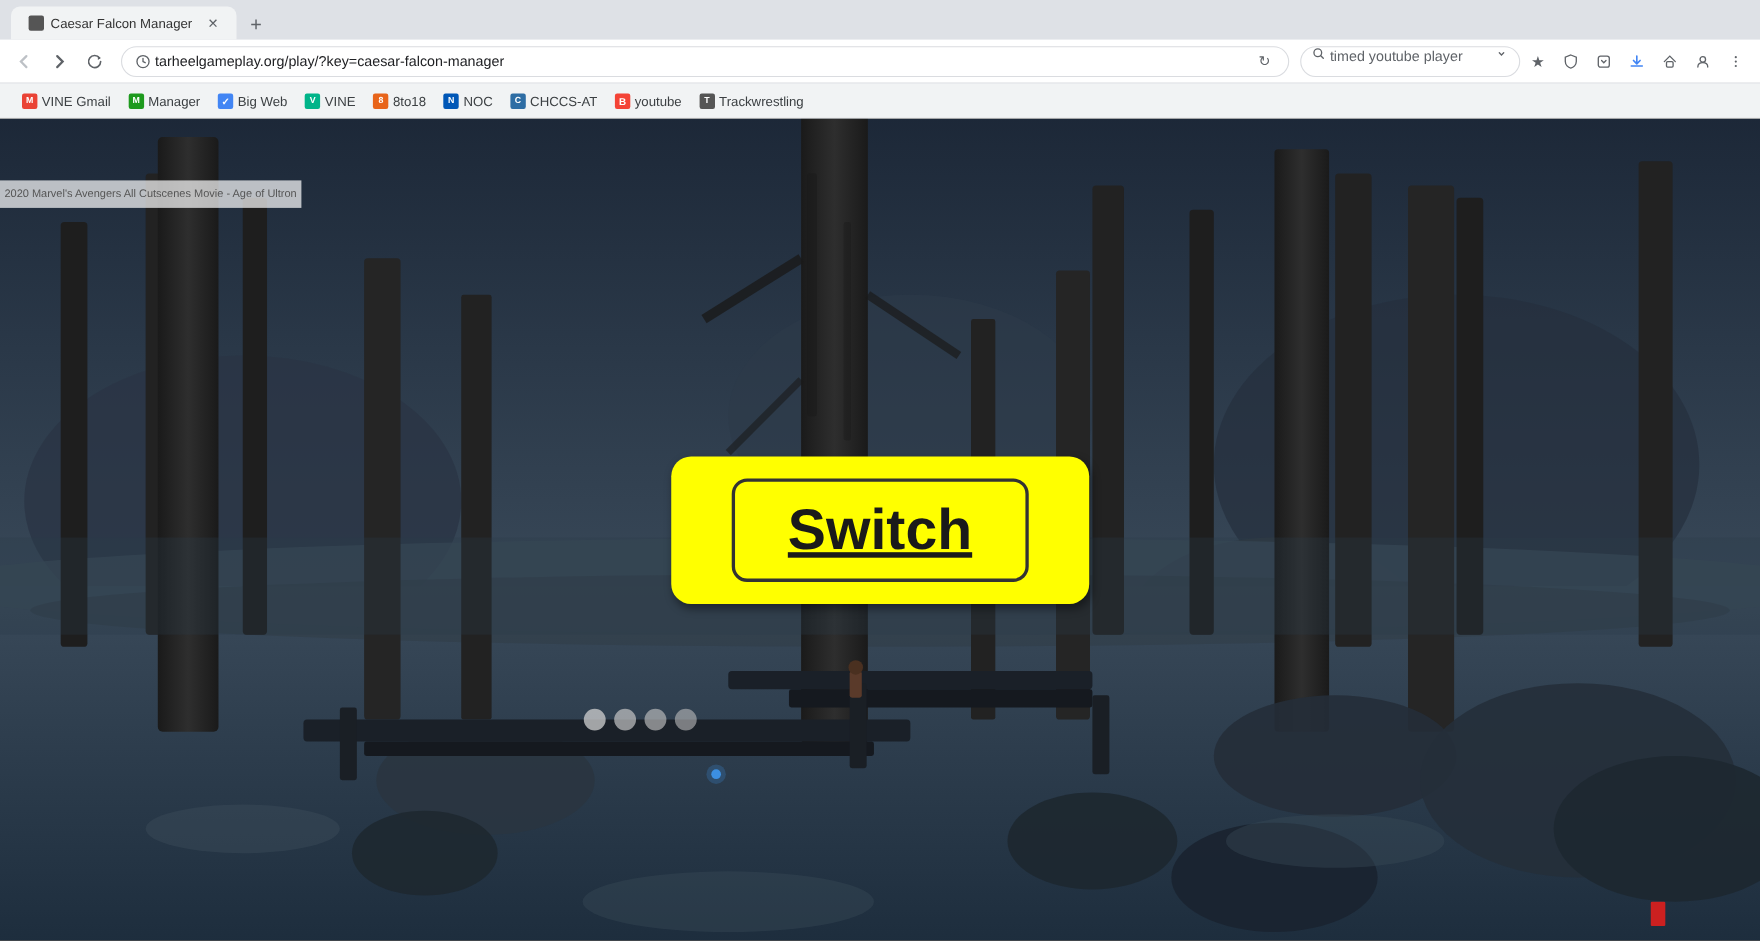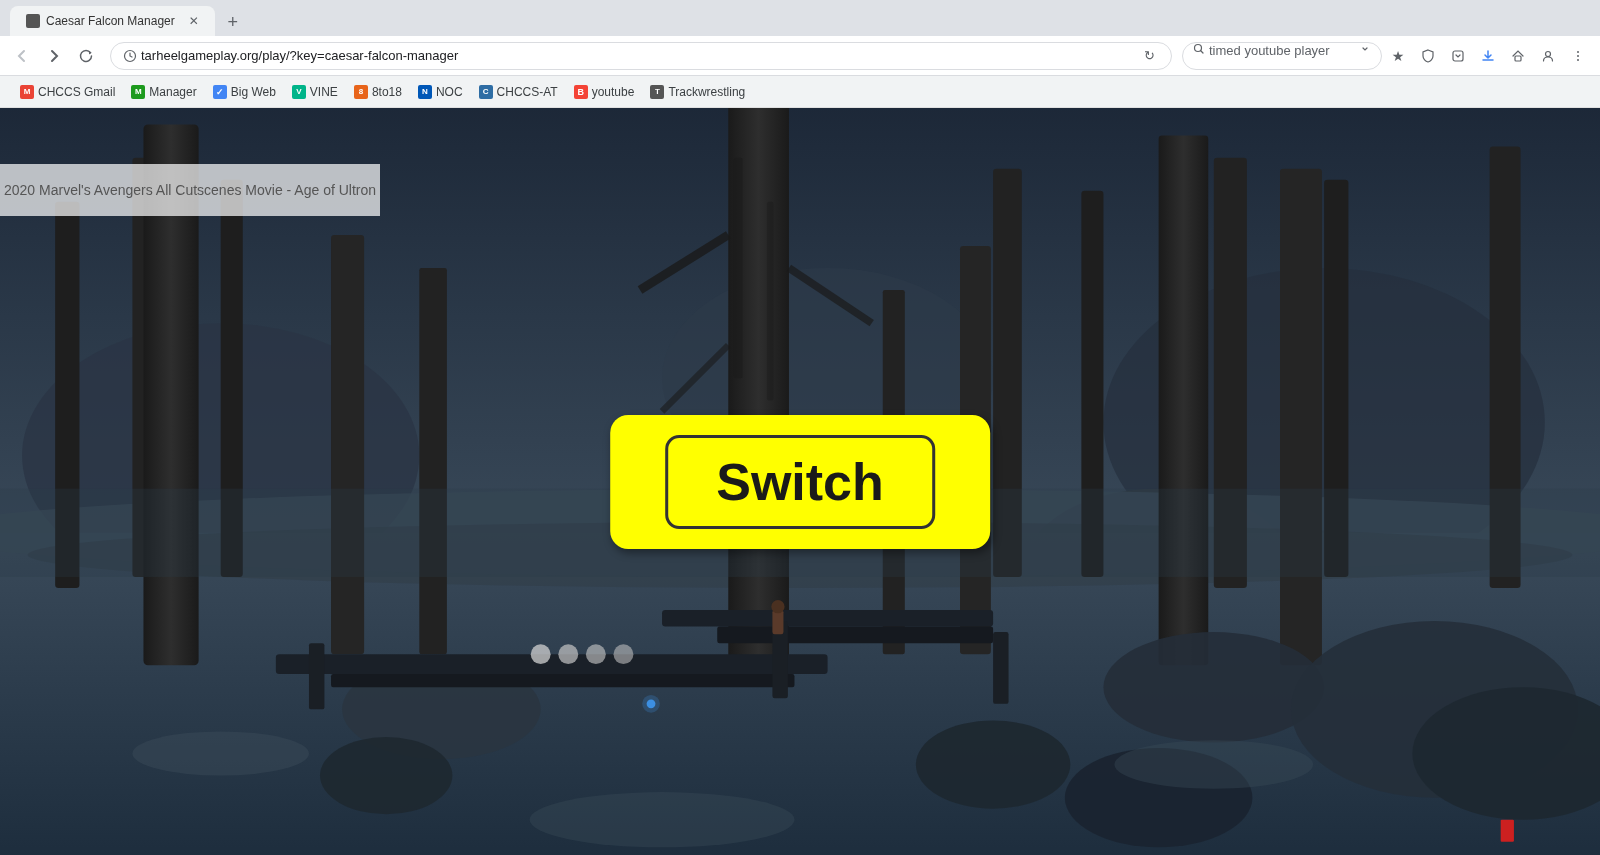--- a/index.html
+++ b/index.html
@@ -50,27 +50,28 @@
     }
     .switch-btn-inner {
       background: #ffff00;
       border: 3px solid #333;
       border-radius: 14px;
       padding: 14px 48px;
       font-size: 52px;
       font-weight: bold;
       color: #1a1a1a;
       display: inline-block;
+      text-decoration: underline;
     }
 
     
     .page-top-text { 
       position: absolute; top: 56px; left: 0; 
-      font-size: 14px; color: #555; 
-      padding: 18px 4px; 
+      font-size: 10px; color: #555; 
+      padding: 7px 4px; 
       z-index: 5; 
       background: rgba(255,255,255,0.7);
     }
 
     
     .fav-gmail { background: #ea4335; color: white; font-size: 8px; }
     .fav-8to18 { background: #e8641a; color: white; }
 
     
     .star-icon { color: #5f6368; }
@@ -178,21 +179,21 @@
             <circle cx="7" cy="7" r="1" fill="#5f6368"></circle>
             <circle cx="7" cy="11" r="1" fill="#5f6368"></circle>
           </svg>
       </button>
     </div>
   </div>
 
   <div class="bookmarks-bar">
     <div class="bookmark-item">
       <span class="bookmark-favicon fav-gmail" style="width:14px;height:14px;background:#ea4335;border-radius:2px;display:flex;align-items:center;justify-content:center;color:white;font-size:8px;font-weight:bold;">M</span>
-      <span>CHCCS Gmail</span>
+      <span>VINE Gmail</span>
     </div>
     <div class="bookmark-item">
       <span class="bookmark-favicon" style="width:14px;height:14px;background:#1d9a1d;border-radius:2px;display:flex;align-items:center;justify-content:center;color:white;font-size:8px;font-weight:bold;">M</span>
       <span>Manager</span>
     </div>
     <div class="bookmark-item">
       <span class="bookmark-favicon" style="width:14px;height:14px;background:#4285f4;border-radius:2px;display:flex;align-items:center;justify-content:center;color:white;font-size:9px;">✓</span>
       <span>Big Web</span>
     </div>
     <div class="bookmark-item">

